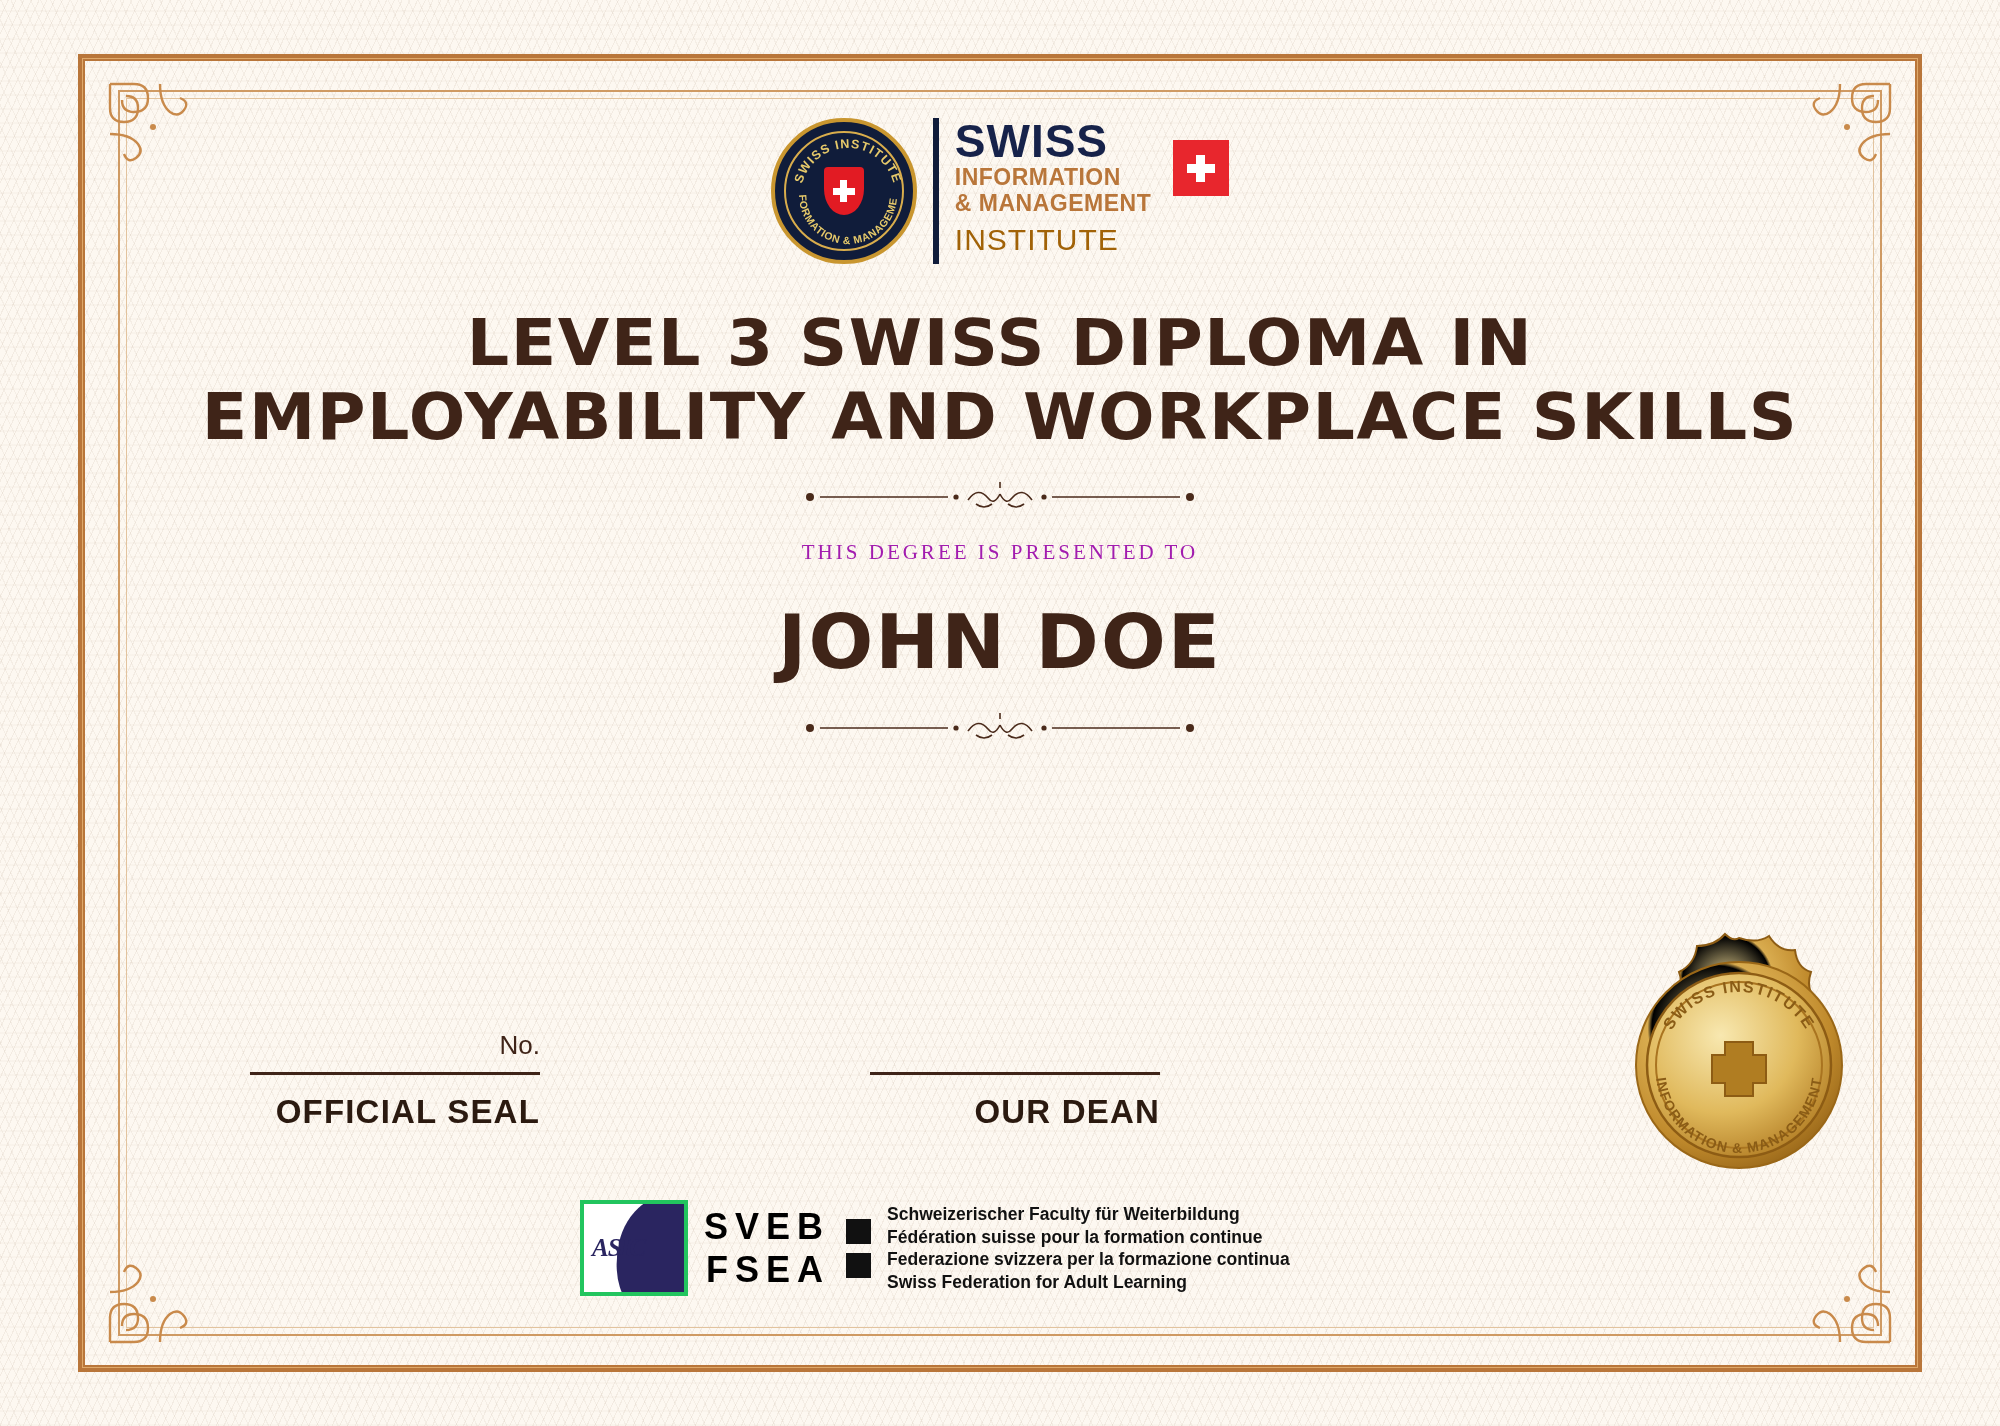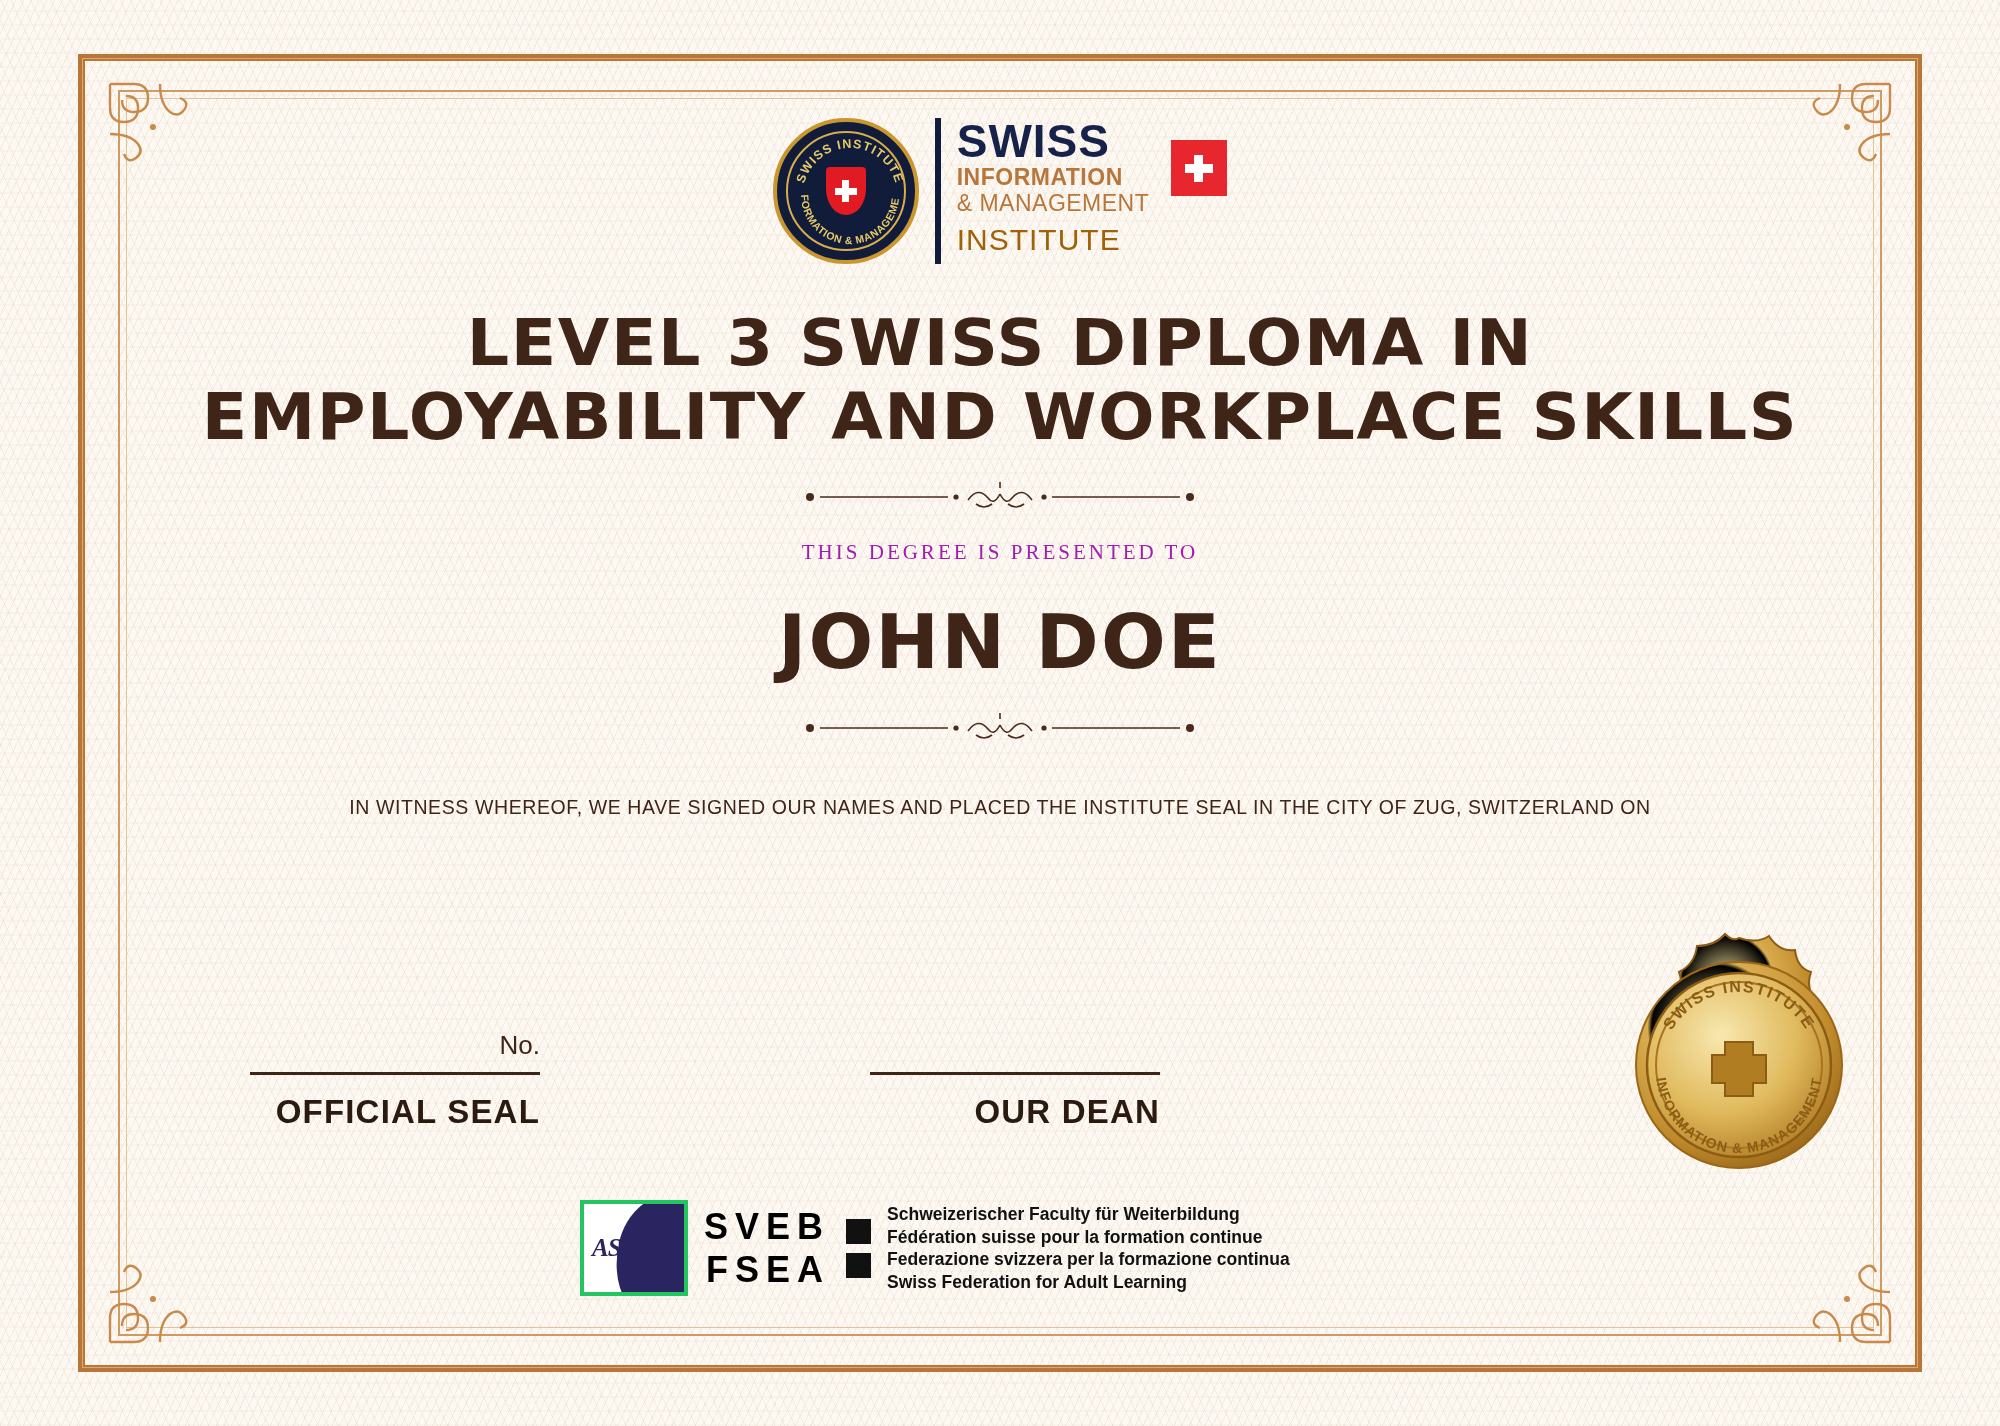--- a/index.html
+++ b/index.html
@@ -152,21 +152,21 @@
     line-height: 46px;
   }
   .wm-l2 {
     font-weight: bold;
     color: #b9763a;
     font-size: 23px;
     letter-spacing: 0.5px;
     line-height: 26px;
   }
   .wm-l3 {
-    font-weight: normal;
+    font-weight: bold;
     color: #b9763a;
     font-size: 23px;
     letter-spacing: 0.5px;
     line-height: 26px;
     text-align: center;
   }
   .wm-l4 {
     font-weight: normal;
     color: #a16207;
     font-size: 30px;
@@ -454,21 +454,20 @@
         <circle cx="264" cy="17" r="2.6" fill="currentColor" stroke="none"></circle>
         <path d="M188 20 Q198 6 208 18 Q214 26 220 14"></path>
         <path d="M252 20 Q242 6 232 18 Q226 26 220 14"></path>
         <path d="M220 8 L220 2"></path>
         <path d="M196 24 Q204 30 212 24"></path>
         <path d="M244 24 Q236 30 228 24"></path>
       </svg>
     </div>
 
     <div class="body-text">
-      <div>In witness whereof, we have signed our names and placed the Institute seal in the city of Zug, Switzerland on</div>
     </div>
 
     <div class="sign-area">
       <div class="sign-col seal-col">
         <div class="sign-no">No.</div>
         <div class="sign-line"></div>
         <div class="sign-label">OFFICIAL SEAL</div>
       </div>
       <div class="sign-col dean">
         <div class="sign-no"></div>

